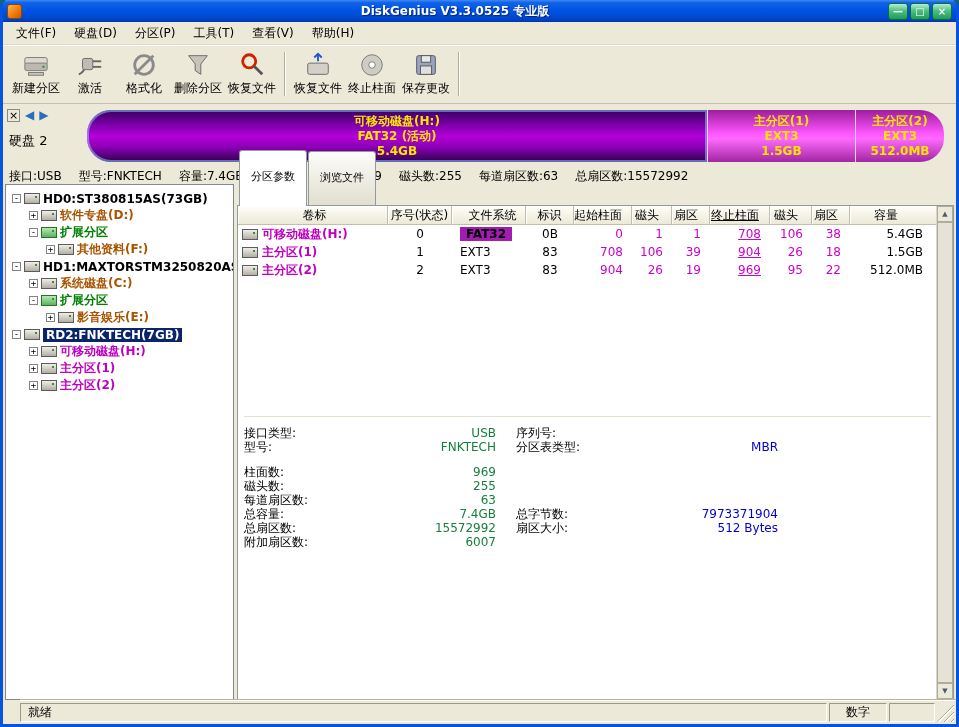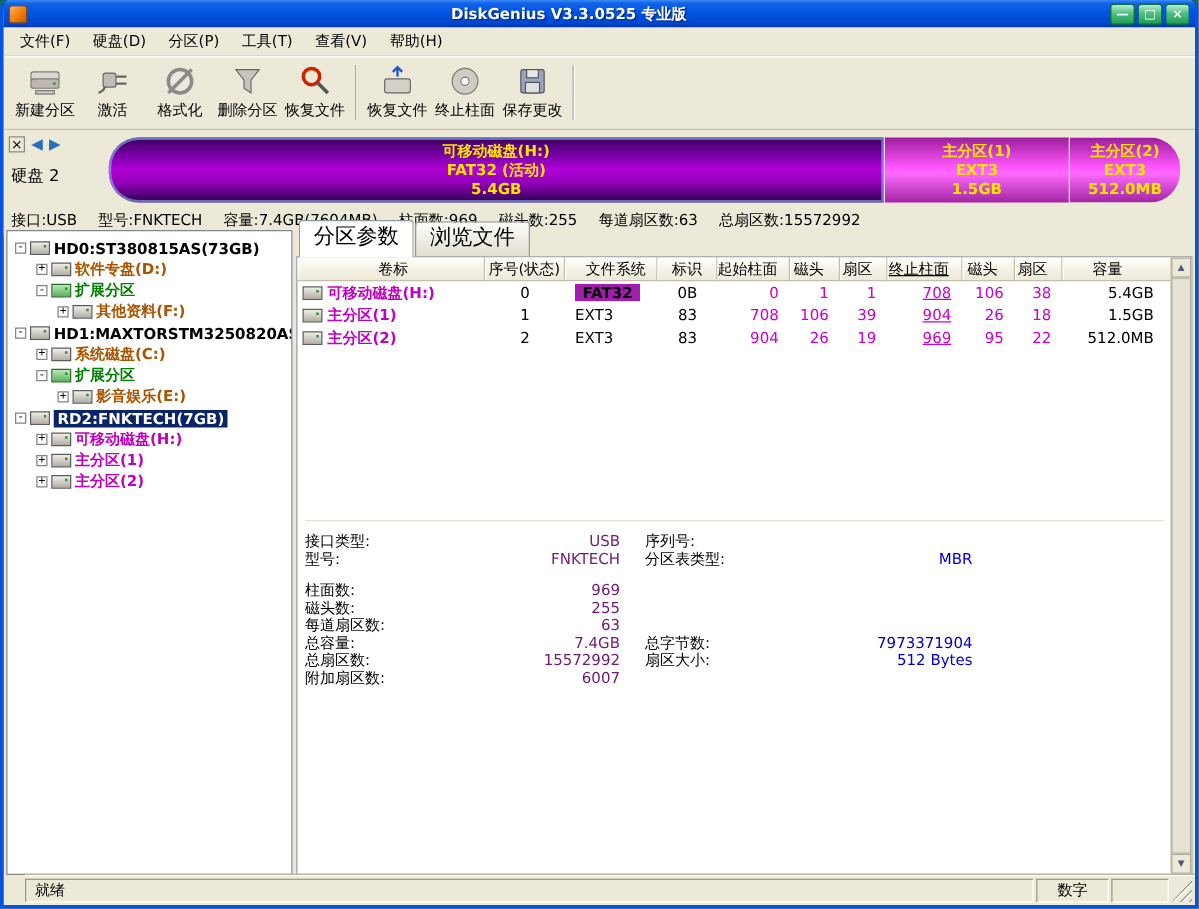--- a/index.html
+++ b/index.html
@@ -47,21 +47,21 @@
   .tlabel{font-size:12px;}
   .t-disk .tlabel{font-weight:bold;color:#000;}
   .t-volume .tlabel{font-weight:bold;color:#a85400;}
   .t-extended .tlabel{font-weight:bold;color:#008000;}
   .t-primary .tlabel{font-weight:bold;color:#c000c0;}
   .tree-item.selected .tlabel{background:#0a246a;color:#fff;padding:0 3px;}
 
   
   .right-panel{position:absolute;left:234px;top:2px;right:2px;bottom:0;}
   .tabs{height:21px;display:flex;align-items:flex-end;padding-left:2px;gap:1px;}
-  .tab{height:19px;line-height:17px;padding:4px 11px;border:1px solid #919b9c;border-bottom:none;border-radius:3px 3px 0 0;background:linear-gradient(#fcfcf9,#e2dfd0);font-size:17px;}
+  .tab{height:19px;line-height:17px;padding:17px 11px;border:1px solid #919b9c;border-bottom:none;border-radius:3px 3px 0 0;background:linear-gradient(#fcfcf9,#e2dfd0);font-size:11px;}
   .tab.active{background:#fff;height:21px;margin-bottom:-1px;position:relative;z-index:2;}
   .rp-content{position:absolute;top:21px;left:0;right:0;bottom:0;background:#fff;border:1px solid #919b9c;box-sizing:border-box;}
   .table-wrap{position:absolute;top:0;left:0;right:16px;}
   .thead{display:flex;height:19px;}
   .th{box-sizing:border-box;background:linear-gradient(#fffef8,#ece9d8);border-right:1px solid #c2bfae;border-bottom:1px solid #c2bfae;box-shadow:1px 1px 0 #fff inset;display:flex;align-items:center;justify-content:center;font-size:12px;white-space:nowrap;overflow:hidden;}
   .trow{display:flex;height:18px;align-items:center;font-size:12px;}
   .td{box-sizing:border-box;white-space:nowrap;overflow:hidden;}
   .w0{width:150px;display:flex;align-items:center;gap:4px;padding-left:4px;}
   .w1{width:64px;text-align:center;}
   .w2{width:74px;padding-left:8px;}
@@ -73,21 +73,21 @@
   .w8{width:42px;text-align:right;padding-right:9px;}
   .w9{width:38px;text-align:right;padding-right:9px;}
   .w10{flex:1;text-align:right;padding-right:14px;}
   .vol-name{color:#c000c0;font-weight:bold;}
   .mg{color:#cc00cc;}
   .fs-hl{background:#a21caf;padding:0 6px;font-weight:bold;}
 
   .details{position:absolute;top:210px;left:6px;right:22px;border-top:1px solid #e4e1d2;padding-top:9px;font-size:12px;}
   .drow{display:flex;height:14px;align-items:center;white-space:nowrap;}
   .dl1{width:118px;}
-  .dv1{width:134px;text-align:right;color:#701a75;}
+  .dv1{width:134px;text-align:right;color:#15803d;}
   .dl2{width:122px;margin-left:20px;}
   .dv2{width:140px;text-align:right;color:#0000cc;}
   .dgap{height:11px;}
 
   .vscroll{position:absolute;top:0;right:0;width:16px;bottom:0;background:#f6f5ef;border-left:1px solid #d8d4c8;}
   .sb-btn{position:absolute;left:0;right:0;height:16px;background:#ece9d8;border:1px solid #b0ac9c;font-size:7px;line-height:14px;text-align:center;color:#4d5a74;box-sizing:border-box;}
   .sb-btn.up{top:0;}
   .sb-btn.down{bottom:0;}
   .sb-thumb{position:absolute;left:0;right:0;top:16px;bottom:16px;background:#e6e3d6;border:1px solid #b0ac9c;box-sizing:border-box;}
 

